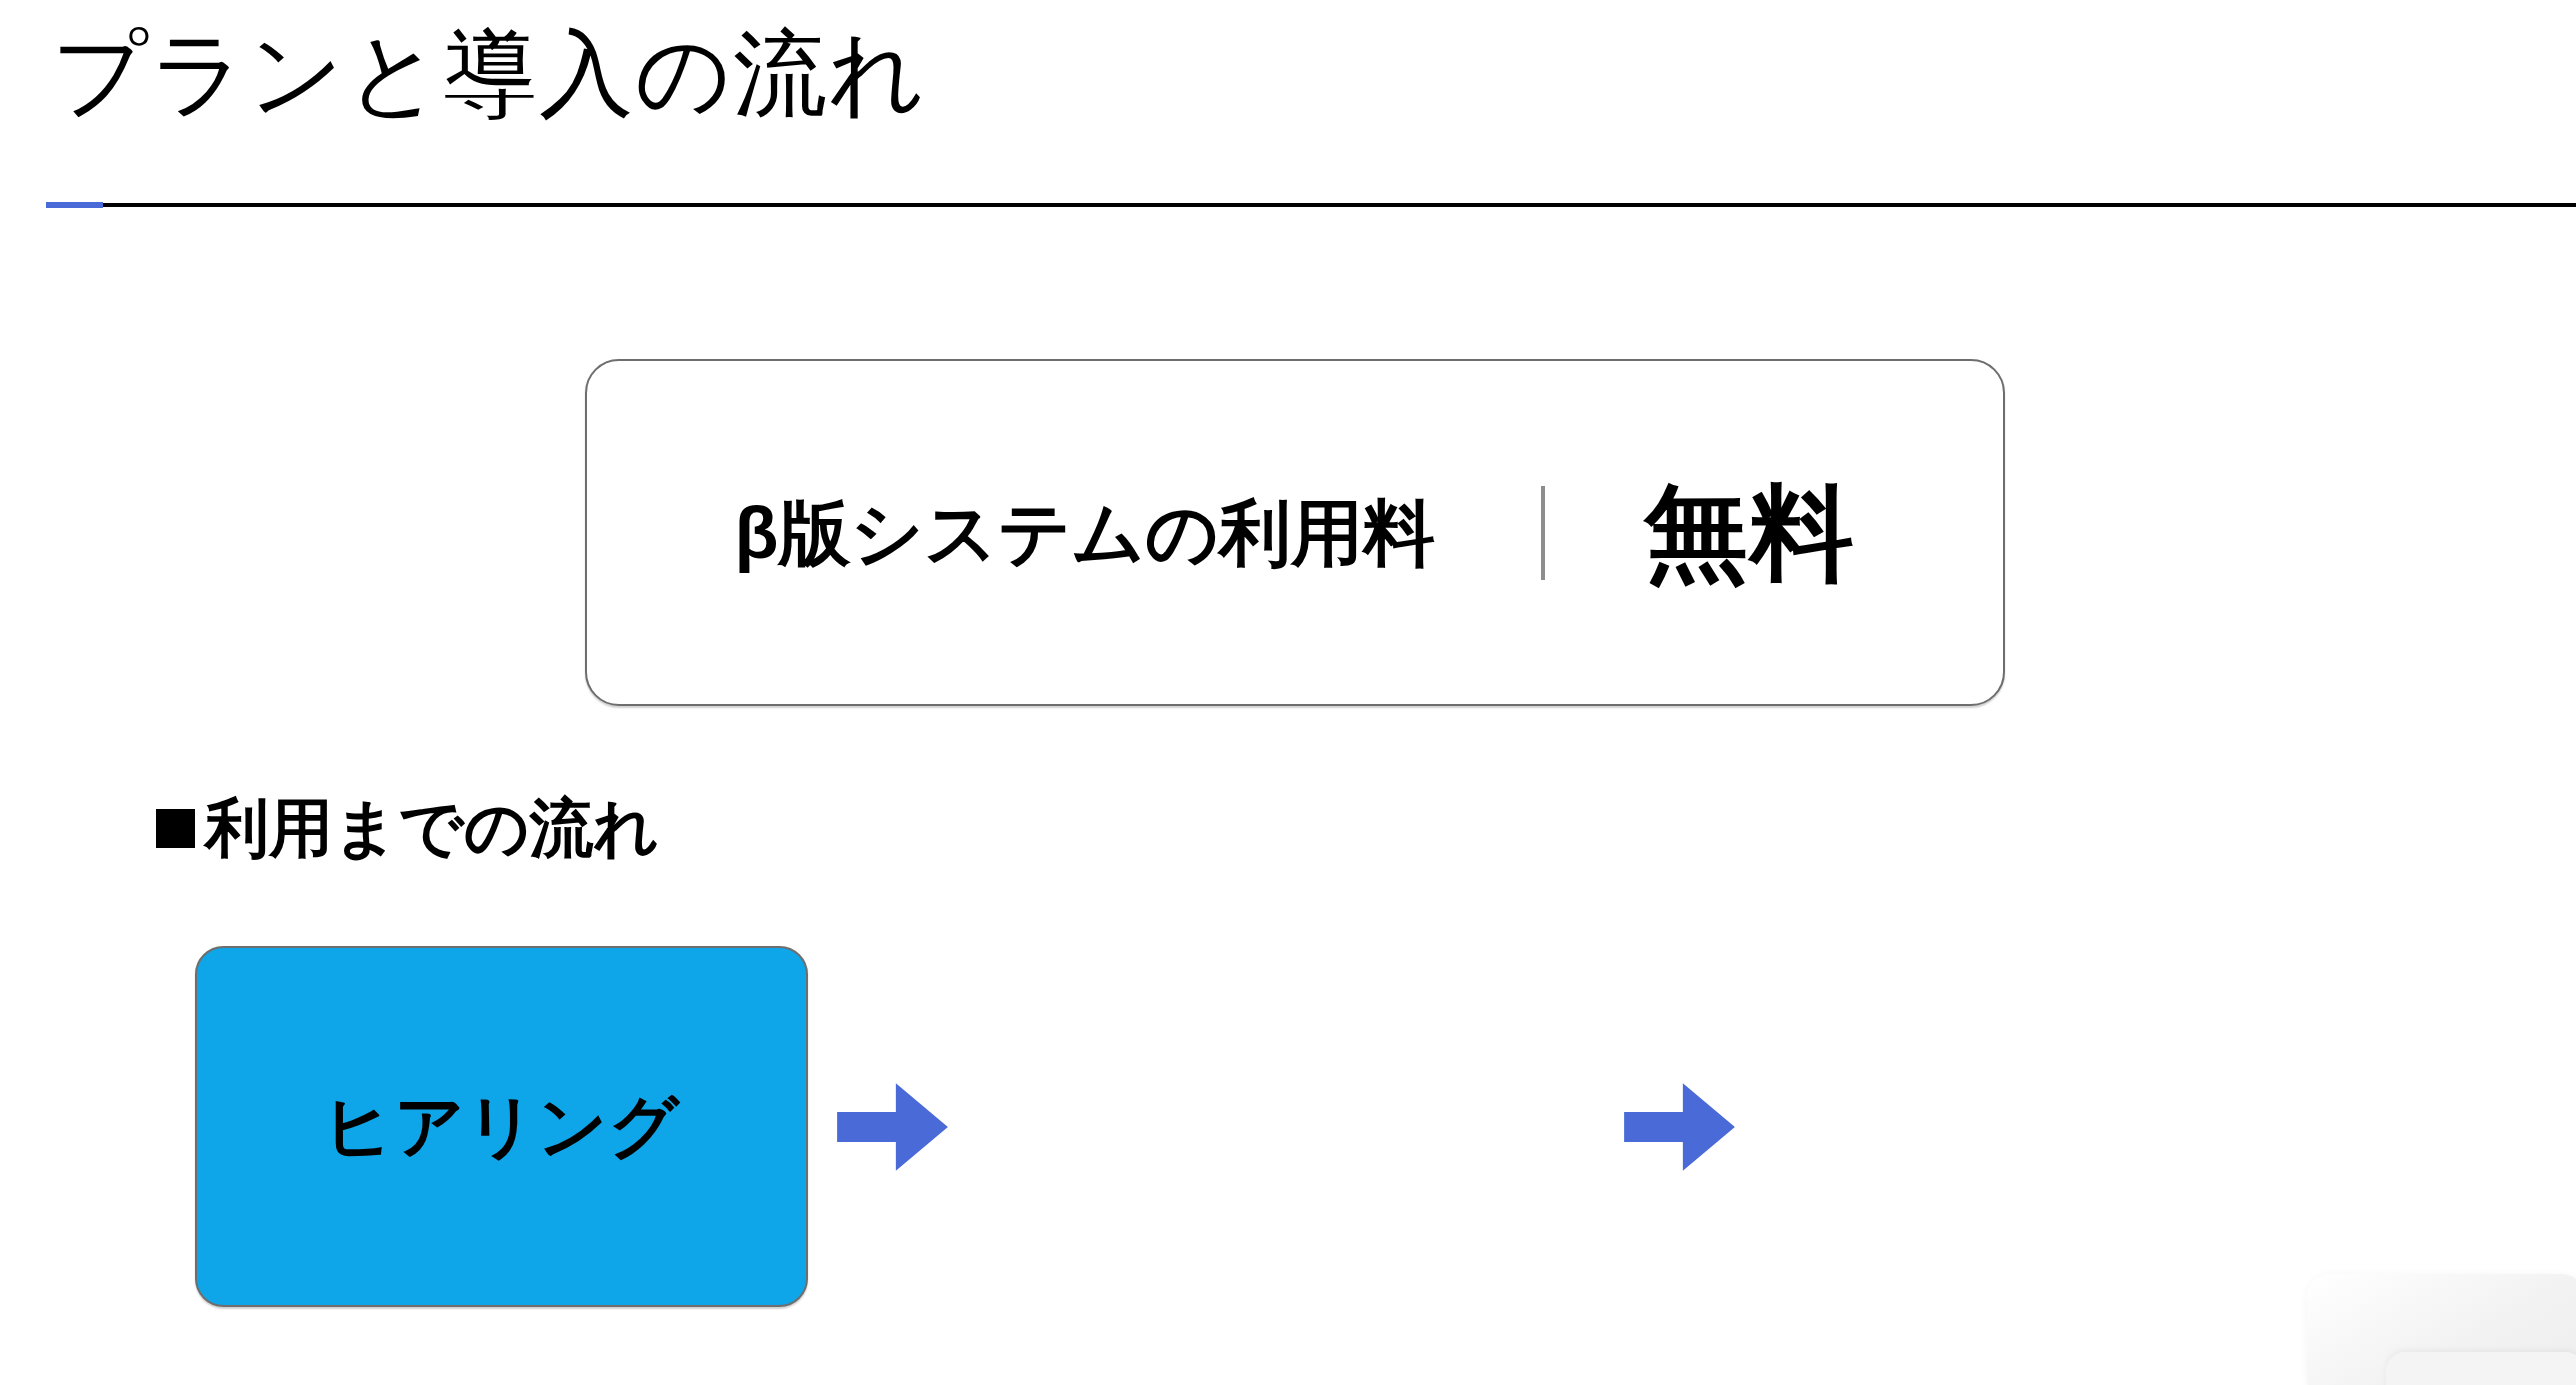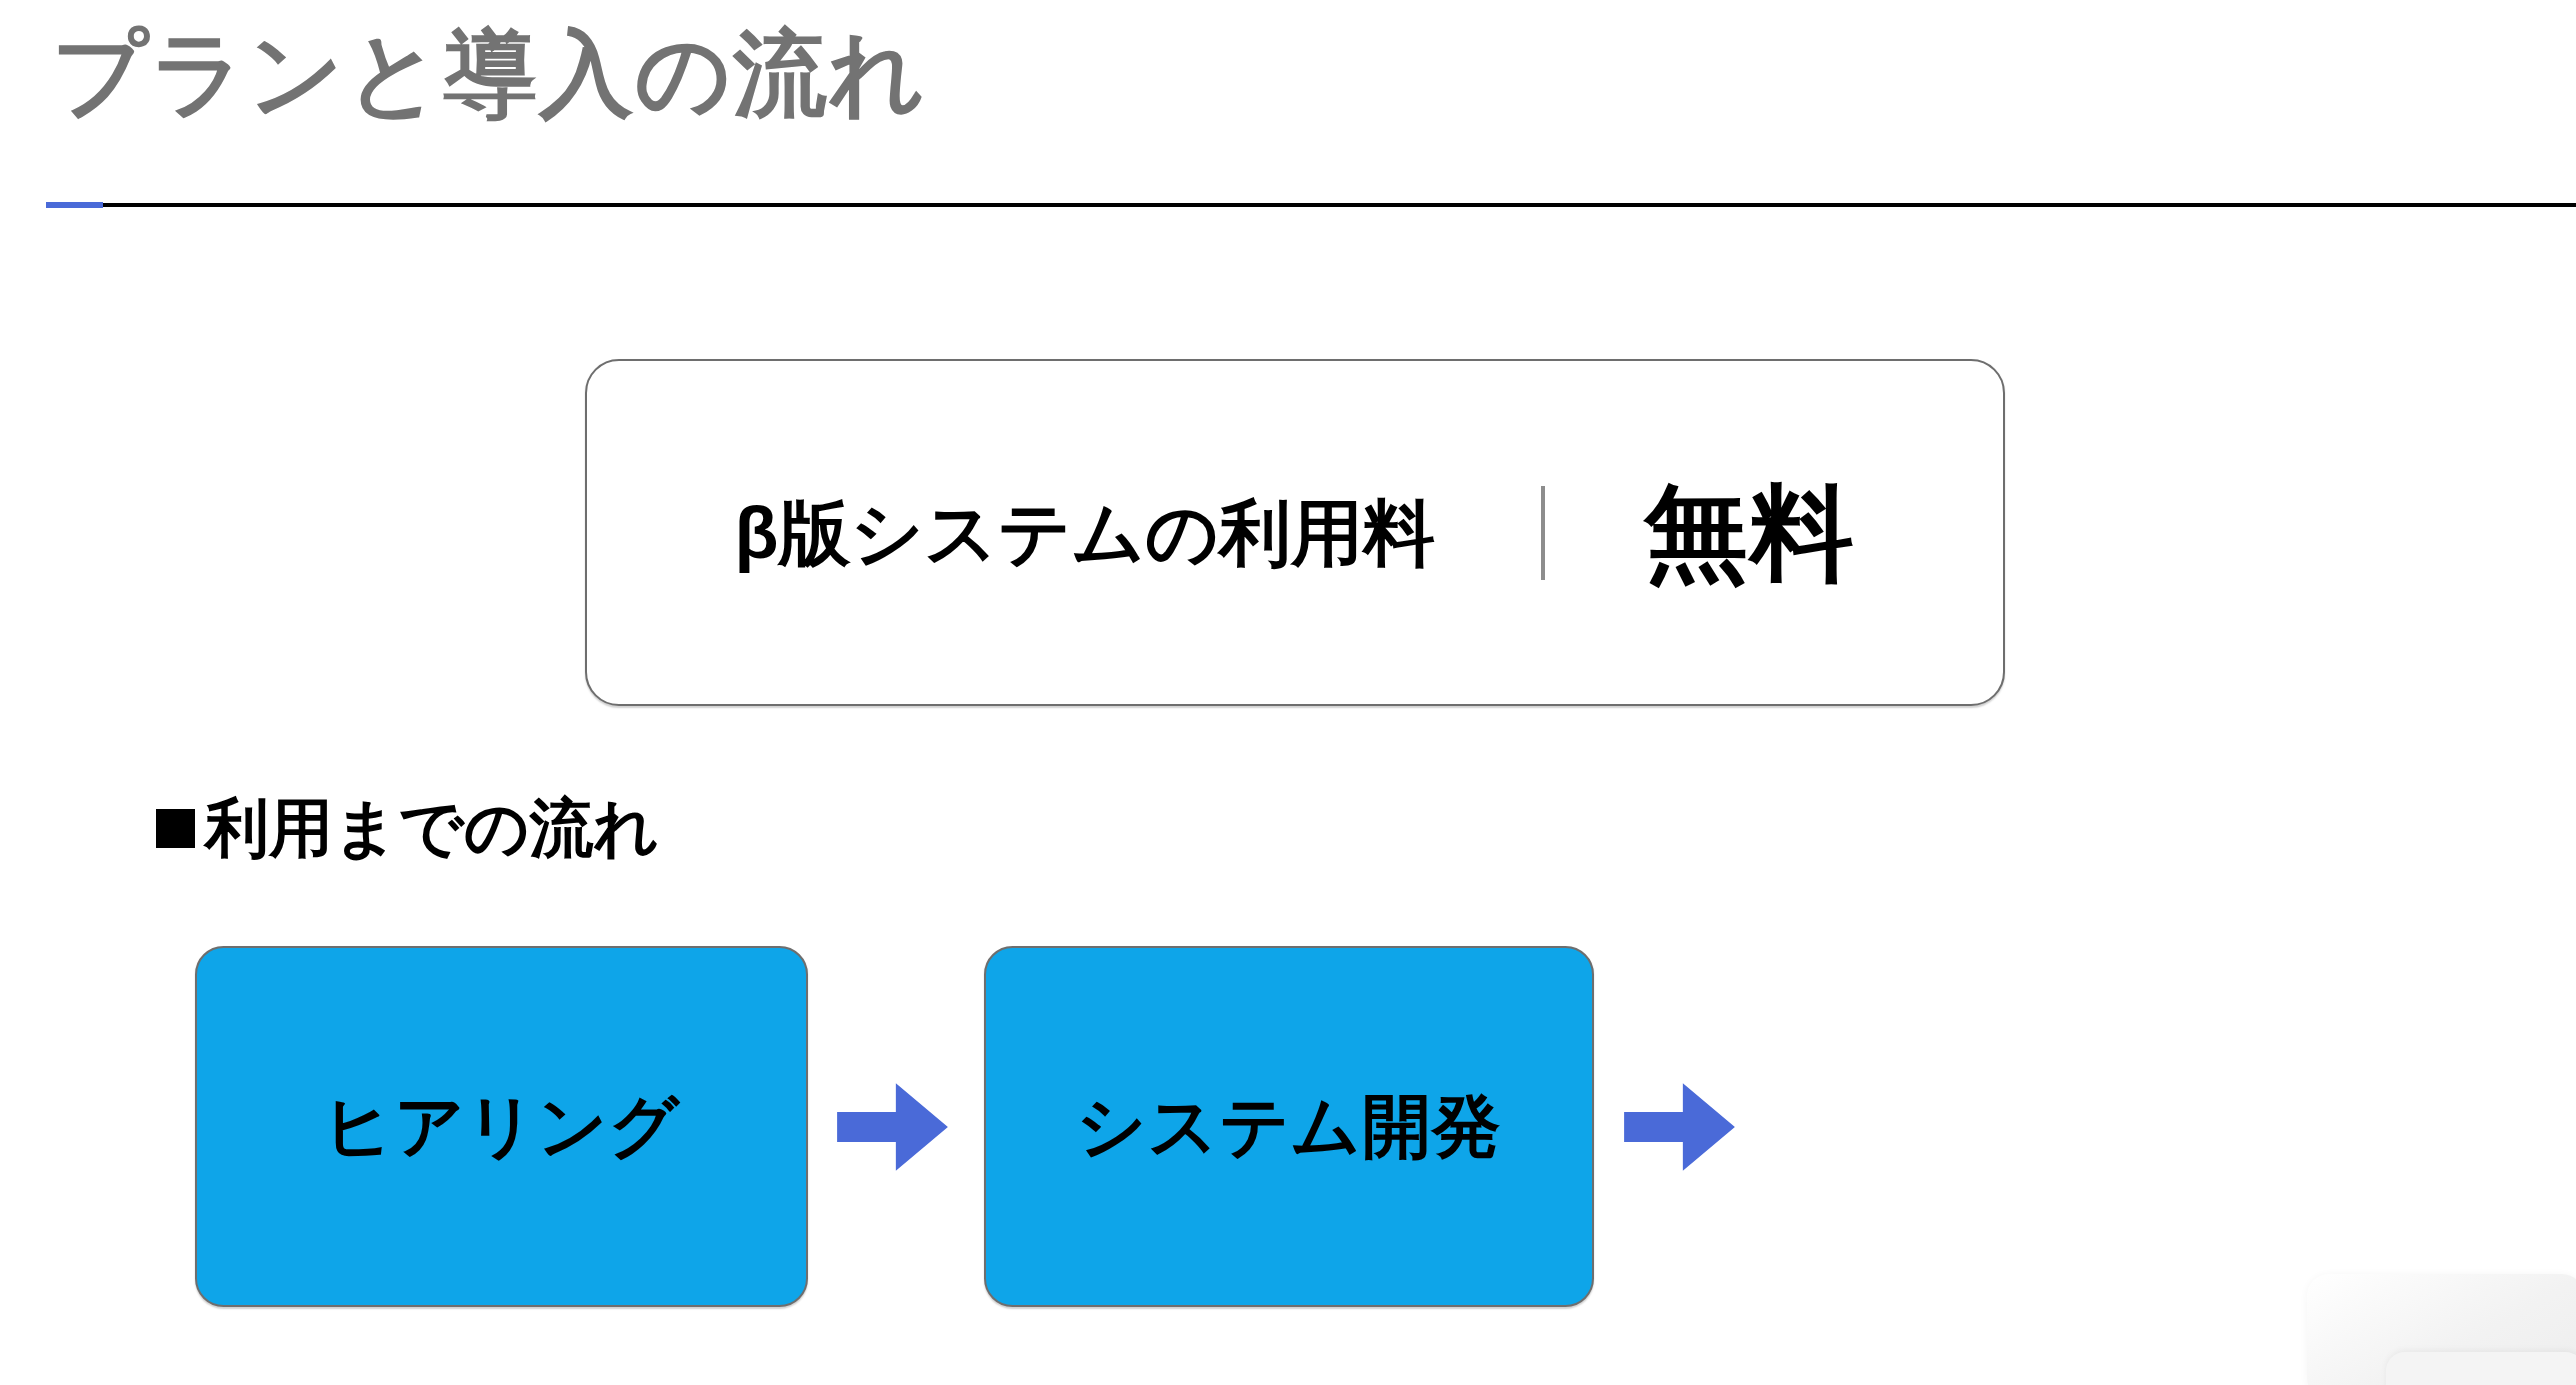--- a/index.html
+++ b/index.html
@@ -20,25 +20,25 @@
     background: #ffffff;
     overflow: hidden;
   }
 
   
   #page-title {
     position: absolute;
     left: 52px;
     top: 15px;
     font-size: 94px;
-    font-weight: 700;
+    font-weight: 400;
     letter-spacing: 1.7px;
     line-height: 1.25;
     white-space: nowrap;
-    color: #737373;
+    color: #000000;
   }
 
   
   #title-rule {
     position: absolute;
     left: 0;
     top: 202px;
     width: 2576px;
     height: 5.9px;
   }
@@ -225,23 +225,20 @@
     <div class="flow-step" id="flow-step-1">
       <span class="step-label">ヒアリング</span>
     </div>
 
     <div class="flow-arrow" id="flow-arrow-1">
       <svg viewBox="0 0 132 112" xmlns="http://www.w3.org/2000/svg" aria-hidden="true">
         <polygon points="0,38 70,38 70,4 132,56 70,108 70,74 0,74" fill="#4a6ad8"></polygon>
       </svg>
     </div>
 
-    <div class="flow-step" id="flow-step-2">
-      <span class="step-label">システム開発</span>
-    </div>
 
     <div class="flow-arrow" id="flow-arrow-2">
       <svg viewBox="0 0 132 112" xmlns="http://www.w3.org/2000/svg" aria-hidden="true">
         <polygon points="0,38 70,38 70,4 132,56 70,108 70,74 0,74" fill="#4a6ad8"></polygon>
       </svg>
     </div>
 
 
   </div>
 

